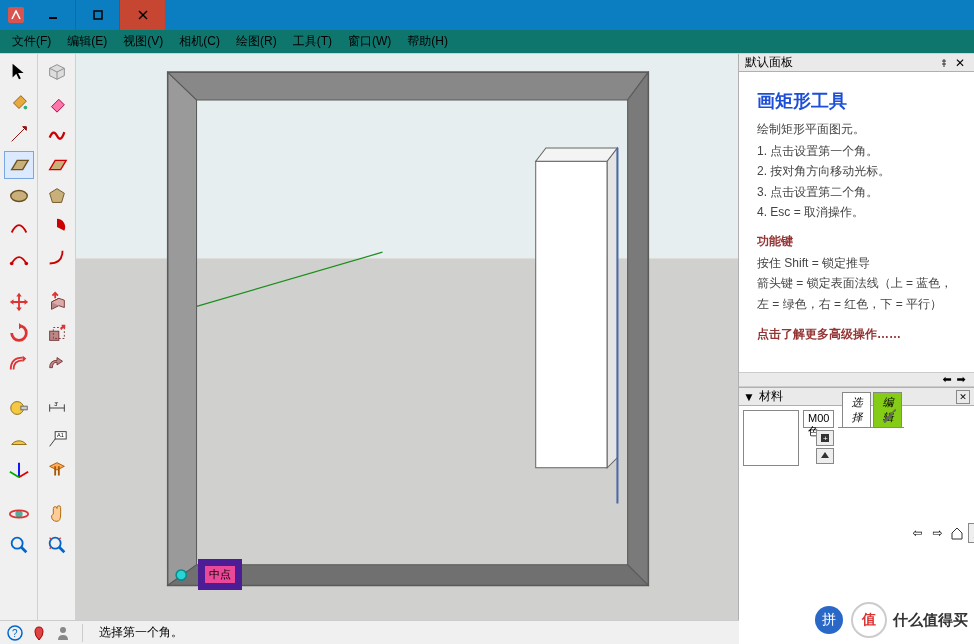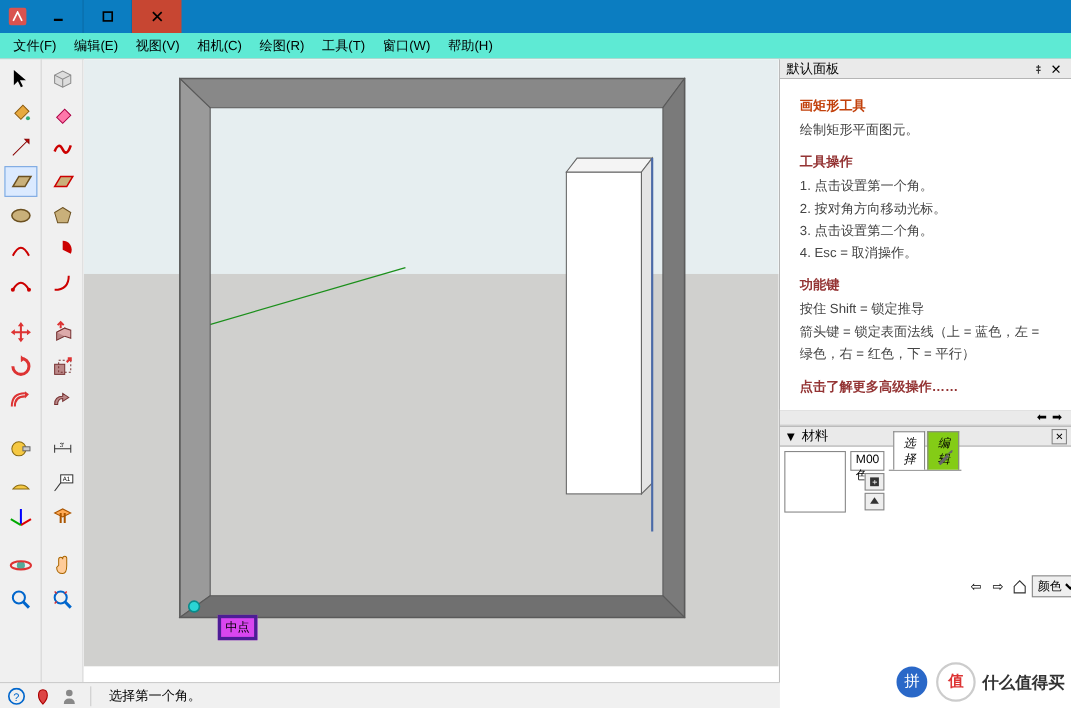--- a/index.html
+++ b/index.html
@@ -10,41 +10,41 @@
 .title-bar .icon svg { width: 10px; height: 10px; }
 .title-bar .title { flex: 1; }
 .win-btns { display: flex; height: 100%; }
 .win-btn { width: 45px; height: 100%; display: flex; align-items: center; justify-content: center; cursor: pointer; }
 .win-btn.min { background: #0b7dc1; }
 .win-btn.max { background: #0b7dc1; border-left: 1px solid #0a6da8; border-right: 1px solid #0a6da8; }
 .win-btn.close { background: #c74632; }
 .win-btn svg { stroke: #000; }
 .win-btn.close svg { stroke: #000; }
 
-.menu-bar { height: 24px; background: #5eead4; border-bottom: 1px solid #d0d0d0; display: flex; align-items: center; padding-left: 4px; font-size: 12px; }
+.menu-bar { height: 24px; background: #0f766e; border-bottom: 1px solid #d0d0d0; display: flex; align-items: center; padding-left: 4px; font-size: 12px; }
 .menu-item { padding: 2px 8px; cursor: pointer; }
 
 .content { display: flex; height: calc(100% - 30px - 24px - 24px); }
 
 .tool-col { width: 38px; background: #f0f0f0; border-right: 1px solid #d0d0d0; display: flex; flex-direction: column; align-items: center; gap: 3px; padding-top: 4px; }
 .tool-col .gap { height: 10px; }
 .tool-btn { width: 30px; height: 28px; display: flex; align-items: center; justify-content: center; cursor: pointer; border: 1px solid transparent; }
 .tool-btn.selected { background: #dbeaff; border: 1px solid #7aa7e0; }
 .tool-btn svg { width: 22px; height: 22px; }
 
 .viewport { flex: 1; position: relative; background: #fff; overflow: hidden; }
 .viewport-inner { position: absolute; inset: 0; }
 
-.right-pane { width: 266px; background: #f4f4f4; border-left: 1px solid #b0b0b0; display: flex; flex-direction: column; }
+.right-pane { width: 236px; background: #f4f4f4; border-left: 1px solid #b0b0b0; display: flex; flex-direction: column; }
 .panel-header { height: 22px; background: #eaeaea; border-bottom: 1px solid #b0b0b0; display: flex; align-items: center; font-size: 12px; padding: 0 6px; }
 .panel-header .txt { flex: 1; }
 .panel-header .pin, .panel-header .x { width: 16px; height: 16px; display: flex; align-items: center; justify-content: center; cursor: pointer; }
 
 .instructor { background: #fff; padding: 14px 14px 10px 18px; font-size: 12px; color: #444; line-height: 1.7; overflow-y: auto; flex: 0 0 300px; }
-.instructor h3 { font-size: 12px; color: #c2410c; font-weight: bold; margin-bottom: 2px; font-family: "SimHei", sans-serif; }
+.instructor h3 { font-size: 18px; color: #1d4ed8; font-weight: bold; margin-bottom: 2px; font-family: "SimHei", sans-serif; }
 .instructor .sub { margin-bottom: 2px; }
 .instructor h4 { color: #943434; font-weight: bold; margin-top: 8px; margin-bottom: 2px; }
 .instructor .link { color: #943434; font-weight: bold; cursor: pointer; margin-top: 10px; display: block; }
 .instructor-bar { height: 16px; background: #eaeaea; border-top: 1px solid #ccc; border-bottom: 1px solid #ccc; display: flex; justify-content: flex-end; padding-right: 6px; }
 .instructor-bar span { width: 14px; text-align: center; cursor: pointer; font-size: 11px; }
 
 .mat-header { height: 20px; background: #eaeaea; border-top: 1px solid #b0b0b0; border-bottom: 1px solid #b0b0b0; display: flex; align-items: center; font-size: 12px; padding: 0 4px; position: relative; }
 .mat-header .arrow { margin-right: 4px; }
 .mat-header .x { position: absolute; right: 4px; width: 14px; height: 14px; border: 1px solid #888; display: flex; align-items: center; justify-content: center; font-size: 9px; cursor: pointer; }
 
@@ -75,21 +75,21 @@
 .sb-sep { width: 1px; height: 18px; background: #ccc; margin: 0 4px; }
 .sb-text { padding-left: 6px; }
 .sb-dim { margin-left: auto; padding-right: 180px; }
 
 .badges { position: absolute; bottom: 6px; right: 6px; display: flex; gap: 8px; align-items: center; }
 .badge-pin { width: 28px; height: 28px; background: #2a68c8; border-radius: 50%; display: flex; align-items: center; justify-content: center; color: #fff; font-size: 14px; }
 .badge-zdm { display: flex; align-items: center; gap: 6px; }
 .badge-z { width: 36px; height: 36px; border-radius: 50%; background: #fff; border: 2px solid #ccc; display: flex; align-items: center; justify-content: center; color: #d33; font-size: 14px; font-weight: bold; }
 .badge-txt { font-size: 15px; font-weight: bold; color: #333; text-shadow: 0 0 2px #fff; }
 
-.tooltip-box { position: absolute; background: #d946ef; border: 3px solid #4c1d95; font-size: 11px; padding: 1px 4px; }
+.tooltip-box { position: absolute; background: #ec4899; border: 7px solid #4c1d95; font-size: 11px; padding: 1px 4px; }
 </style>
 </head>
 <body>
 
 <div class="title-bar">
   <div class="icon">
     <svg viewBox="0 0 10 10">
         <path d="M1 9 L5 1 L9 9" fill="none" stroke="#fff" stroke-width="1.5"></path>
       </svg>
   </div>
@@ -343,21 +343,20 @@
           <svg width="10" height="10" viewBox="0 0 10 10">
             <path d="M5 1 L5 6 M3 3 L7 3 M3 6 L7 6 M5 6 L5 9" stroke="#333" fill="none"></path>
           </svg>
         </span>
       <span class="x">✕</span>
     </div>
 
     <div class="instructor">
       <h3>画矩形工具</h3>
       <div class="sub">绘制矩形平面图元。</div>
-      <h4>工具操作</h4>
       <div>1. 点击设置第一个角。</div>
       <div>2. 按对角方向移动光标。</div>
       <div>3. 点击设置第二个角。</div>
       <div>4. Esc = 取消操作。</div>
       <h4>功能键</h4>
       <div style="white-space:pre-wrap">按住 Shift = 锁定推导
 箭头键 = 锁定表面法线（上 = 蓝色，左 = 绿色，右 = 红色，下 = 平行）</div>
       <span class="link">点击了解更多高级操作……</span>
     </div>
     <div class="instructor-bar">

